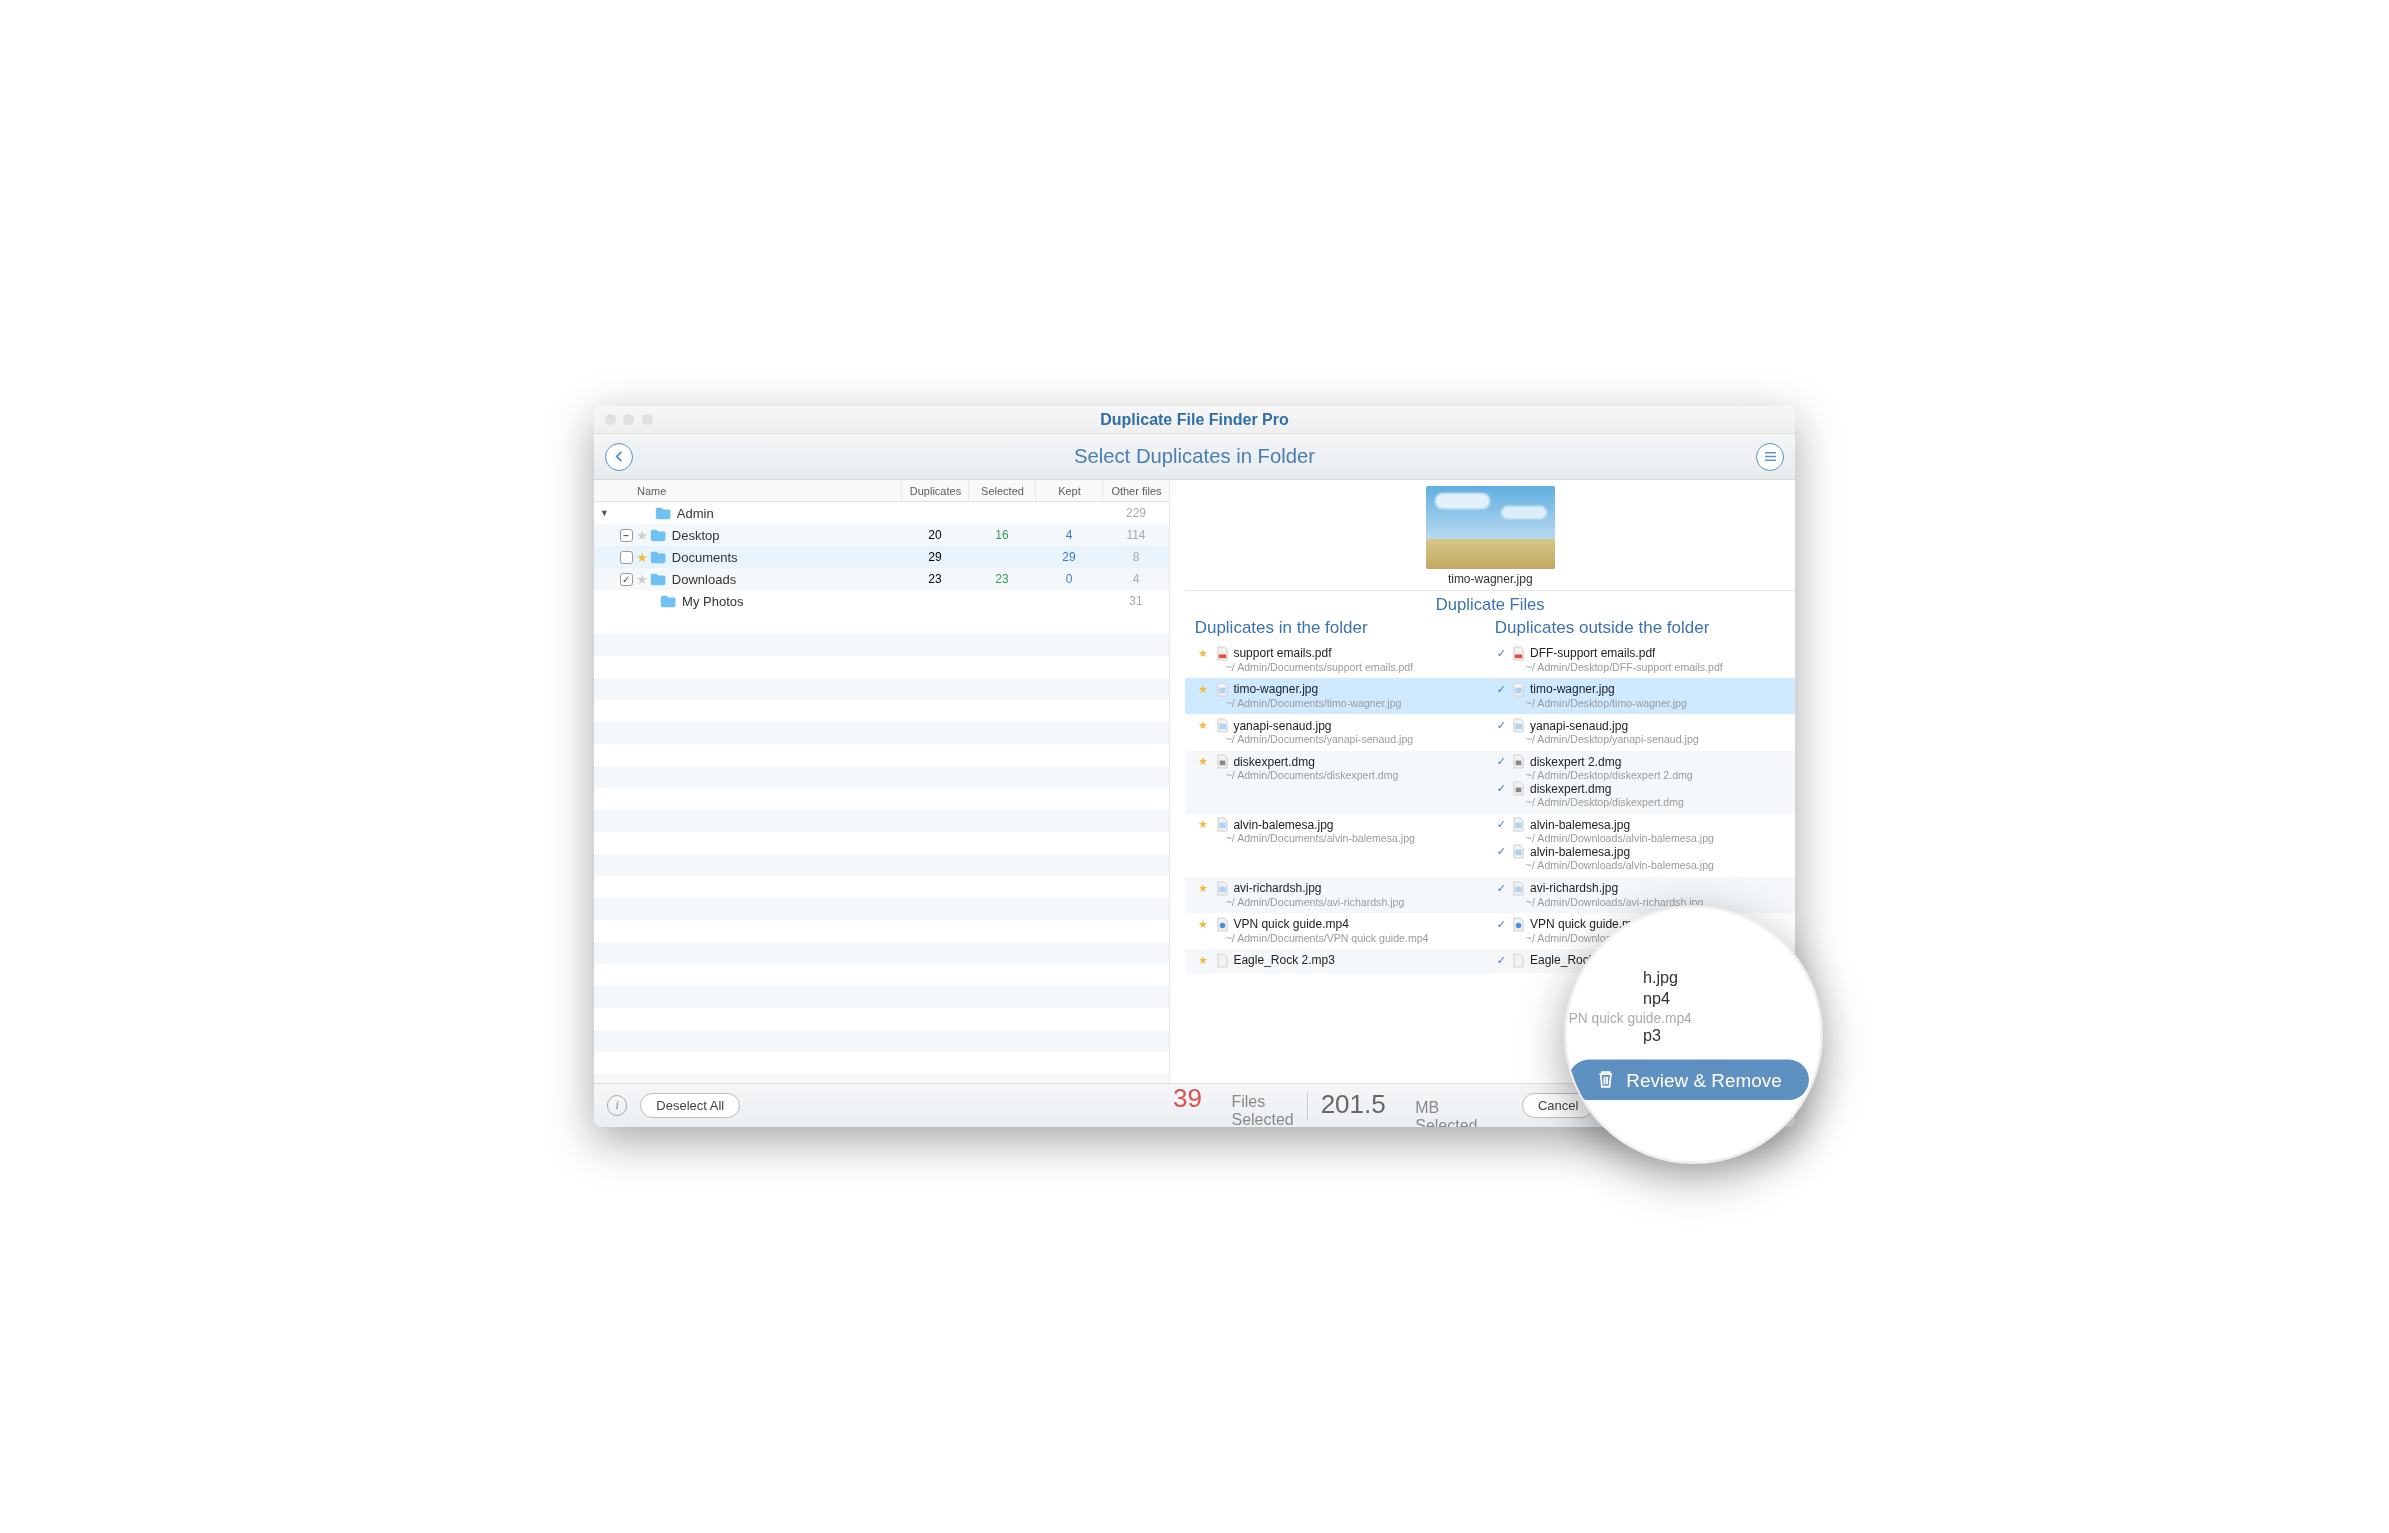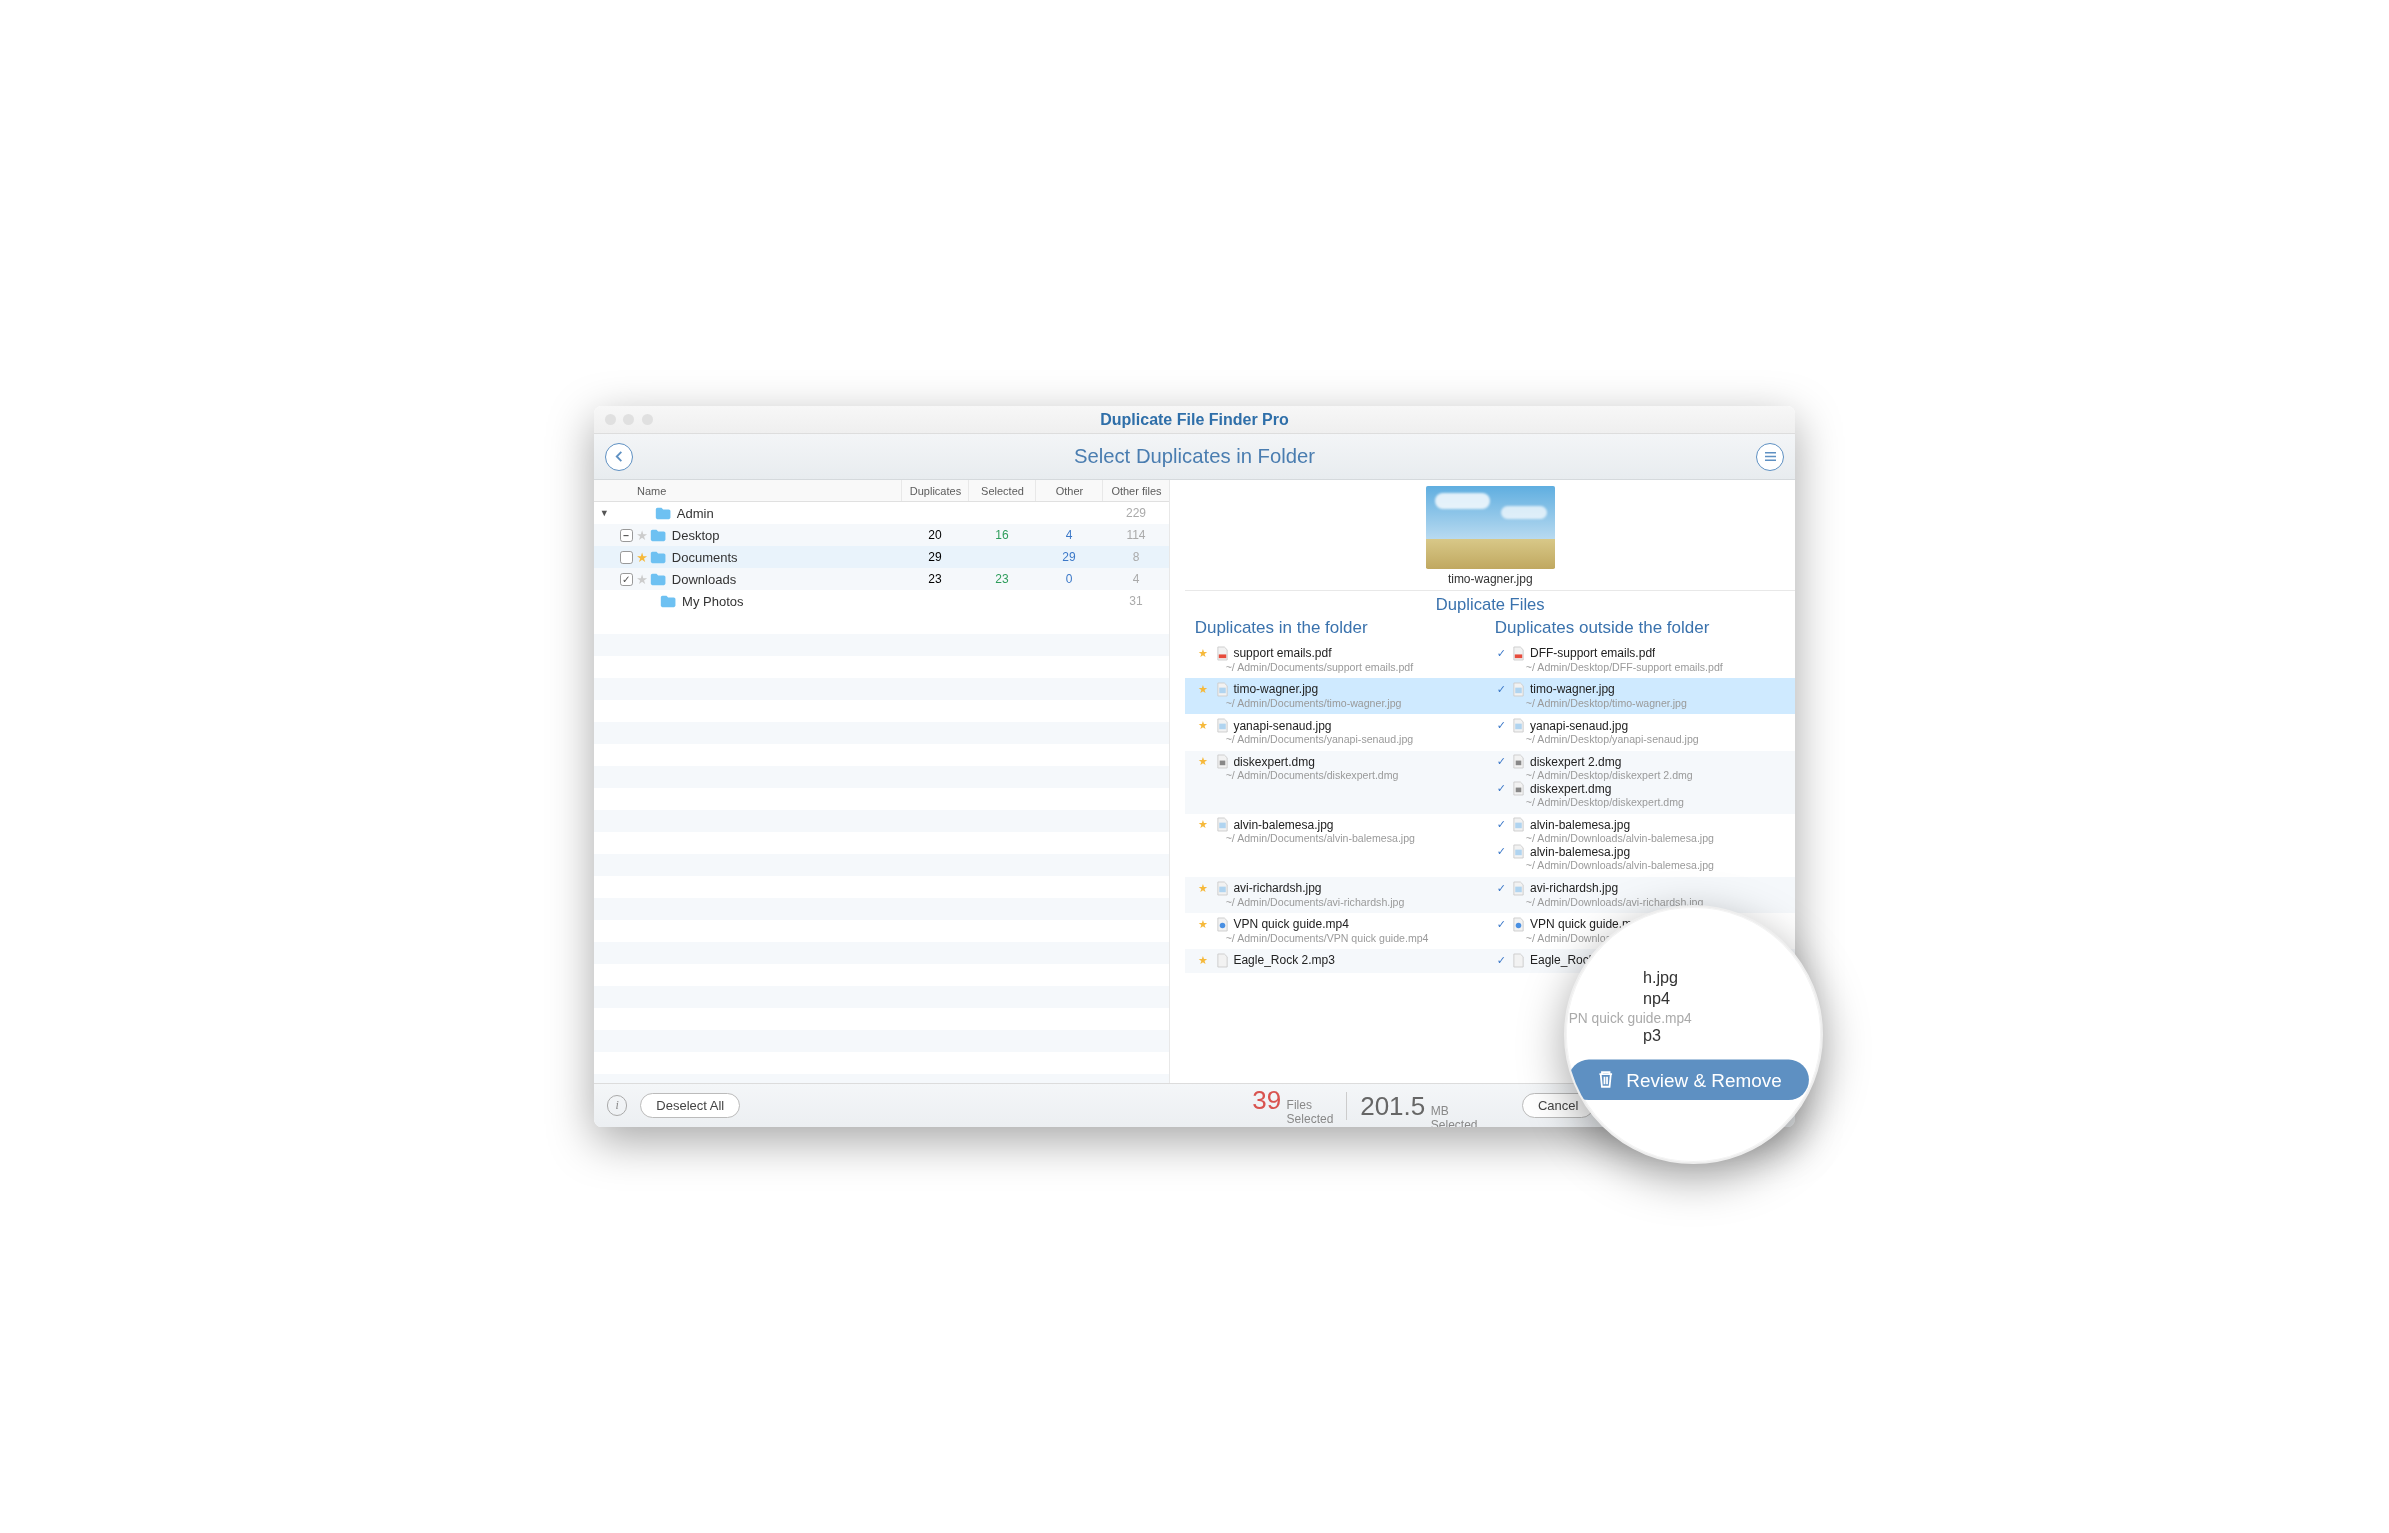--- a/index.html
+++ b/index.html
@@ -116,21 +116,21 @@
   .footer{
     height:44px; border-top:0.9px solid #dcdcdc; background:linear-gradient(#f4f6f8,#eceff2);
     display:flex; align-items:center; padding:0 13px; gap:13px;
   }
   .info-i{ width:20.3px; height:20.3px; border-radius:50%; border:1.4px solid #aaa; display:flex; align-items:center; justify-content:center; color:#888; font-style:italic; font-family:Georgia,serif; font-size:12px;}
   .pill{ border:1.4px solid #bbb; border-radius:15px; padding:3.7px 15px; font-size:13px; color:#444; background:#fff;}
   .stat{ display:flex; align-items:baseline; gap:5.5px;}
   .stat .big{ font-size:26px; font-weight:300; }
   .stat .red{ color:#d9534f;}
   .stat .gray{ color:#666;margin-top:12px;}
-  .stat .lbl{ font-size:12px; color:#888; line-height:1.1;}
+  .stat .lbl{ font-size:16px; color:#888; line-height:1.1;margin-left:24px;}
   .vsep{ width:0.9px; height:28px; background:#ccc;}
   .spacer{ flex:1;}
   .primary{
     background:#5e90c2; color:#fff; border:none; border-radius:16.6px; padding:6.5px 18.5px;
     font-size:14px; display:flex; align-items:center; gap:7.4px;
   }
   .primary svg{ stroke:#fff; fill:none;}
   
   .magnifier{
     position:absolute; right:-28px; bottom:-37px; width:259px; height:259px;
@@ -175,21 +175,21 @@
     </div>
   </div>
 
   <div class="body">
 
     <div class="left">
       <div class="cols">
         <div class="c-name">Name</div>
         <div class="c-num">Duplicates</div>
         <div class="c-num">Selected</div>
-        <div class="c-num">Other</div>
+        <div class="c-num">Kept</div>
         <div class="c-num">Other files</div>
       </div>
       <div class="tree" id="tree">
             <div class="trow">
               <span class="tri">▼</span>
               <span style="width:44px"></span>
               <span class="folder-icon">
                 <svg viewBox="0 0 20 16">
                   <path d="M1 3c0-1 1-2 2-2h5l2 2h7c1 0 2 1 2 2v8c0 1-1 2-2 2H3c-1 0-2-1-2-2z"></path>
                 </svg>

